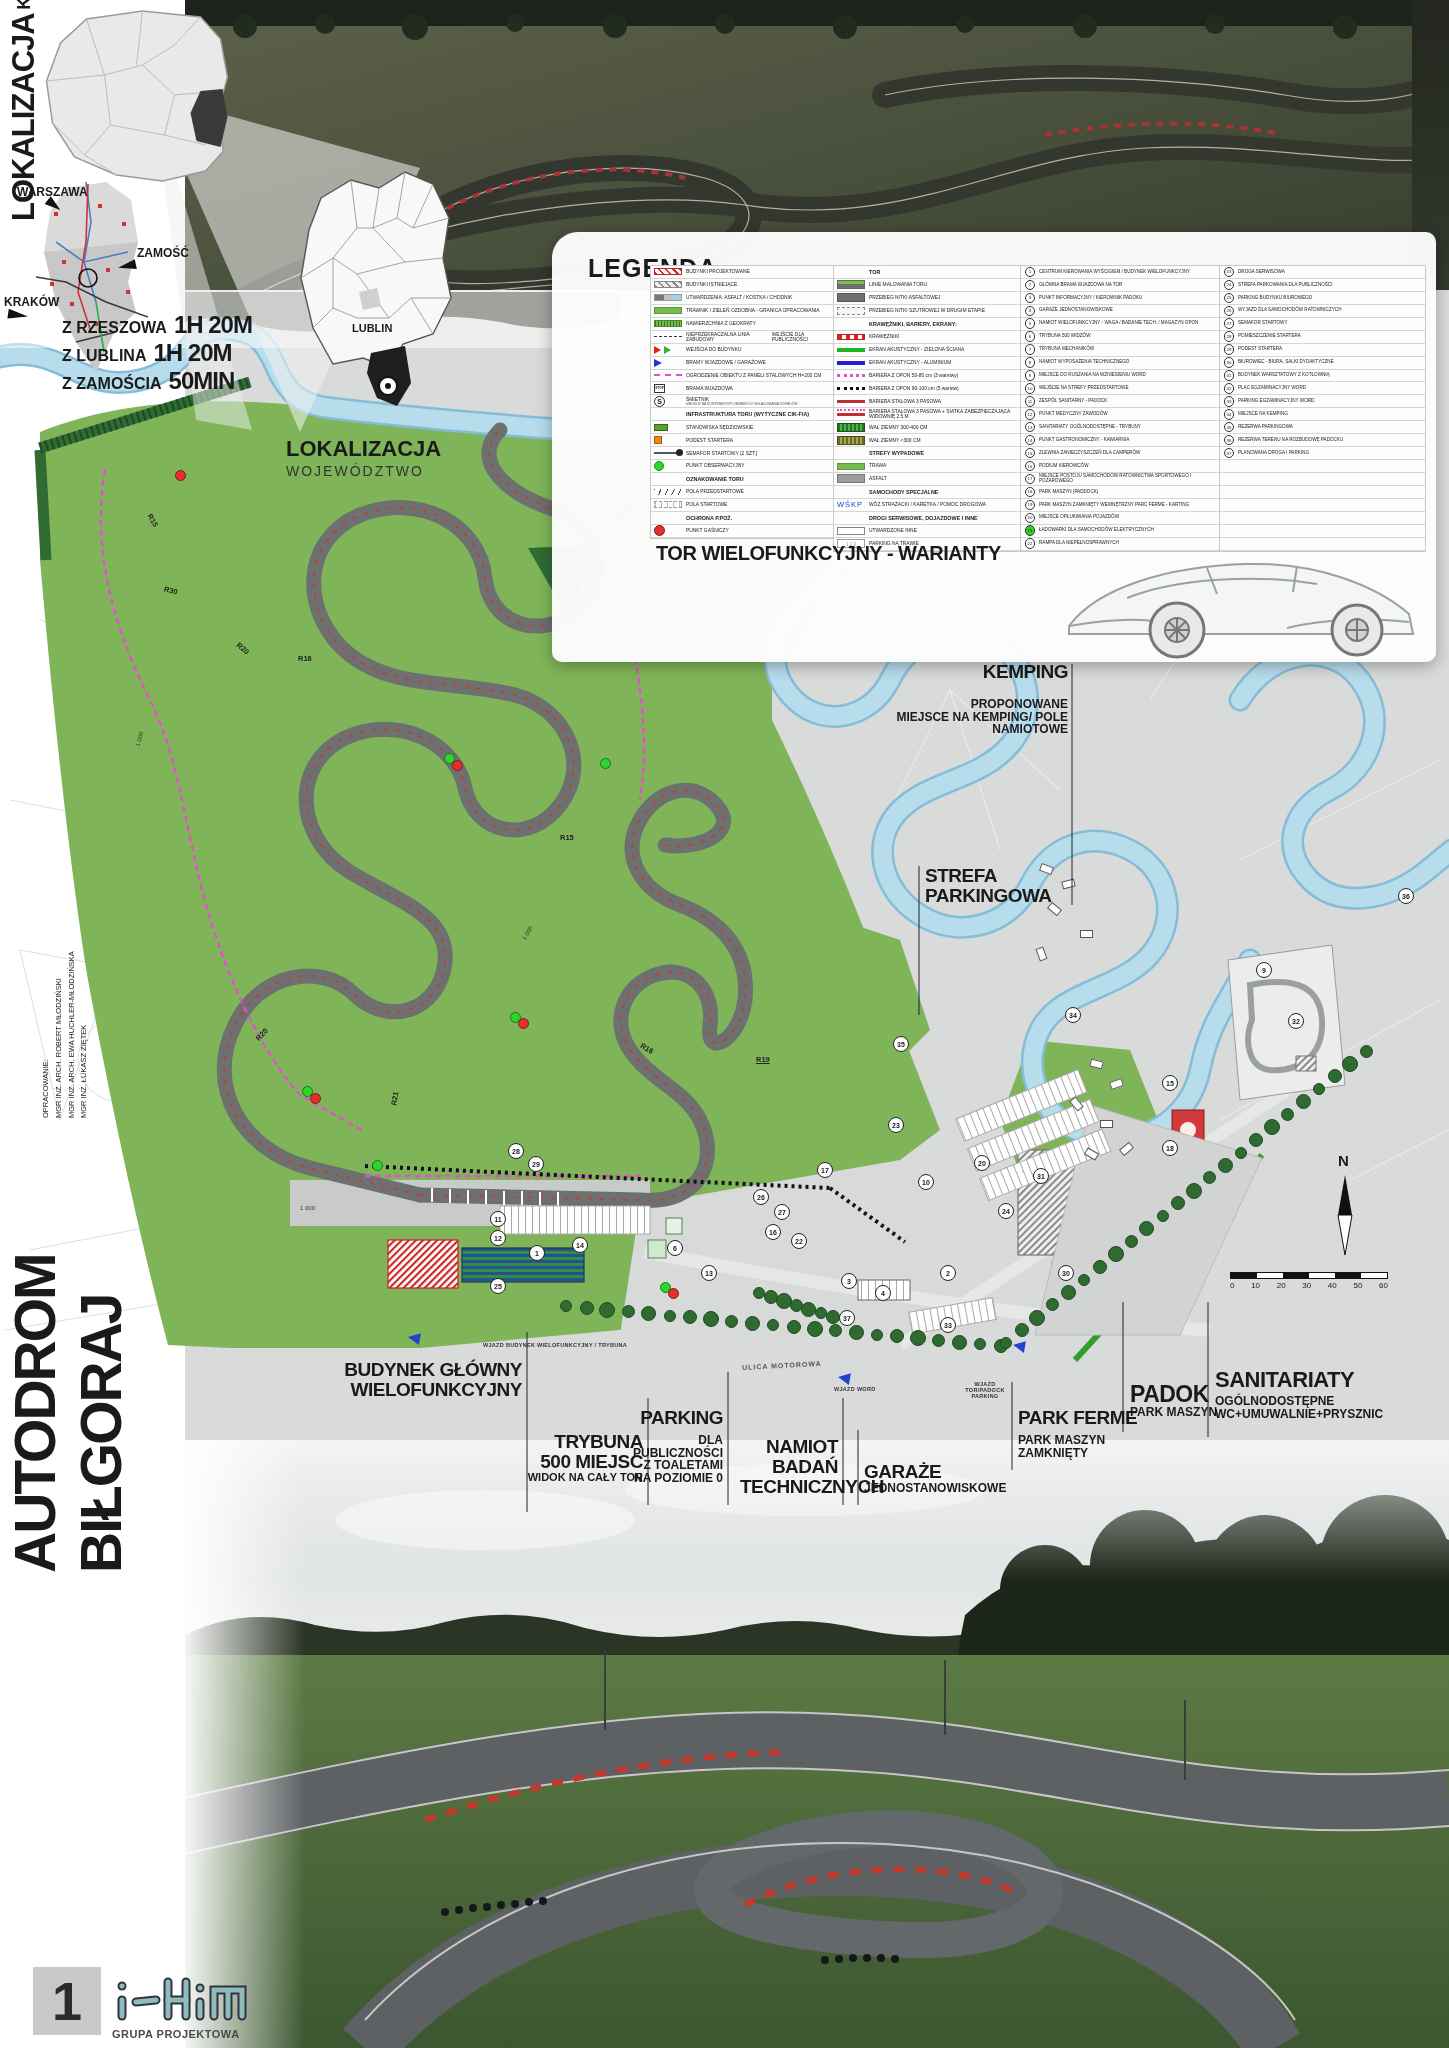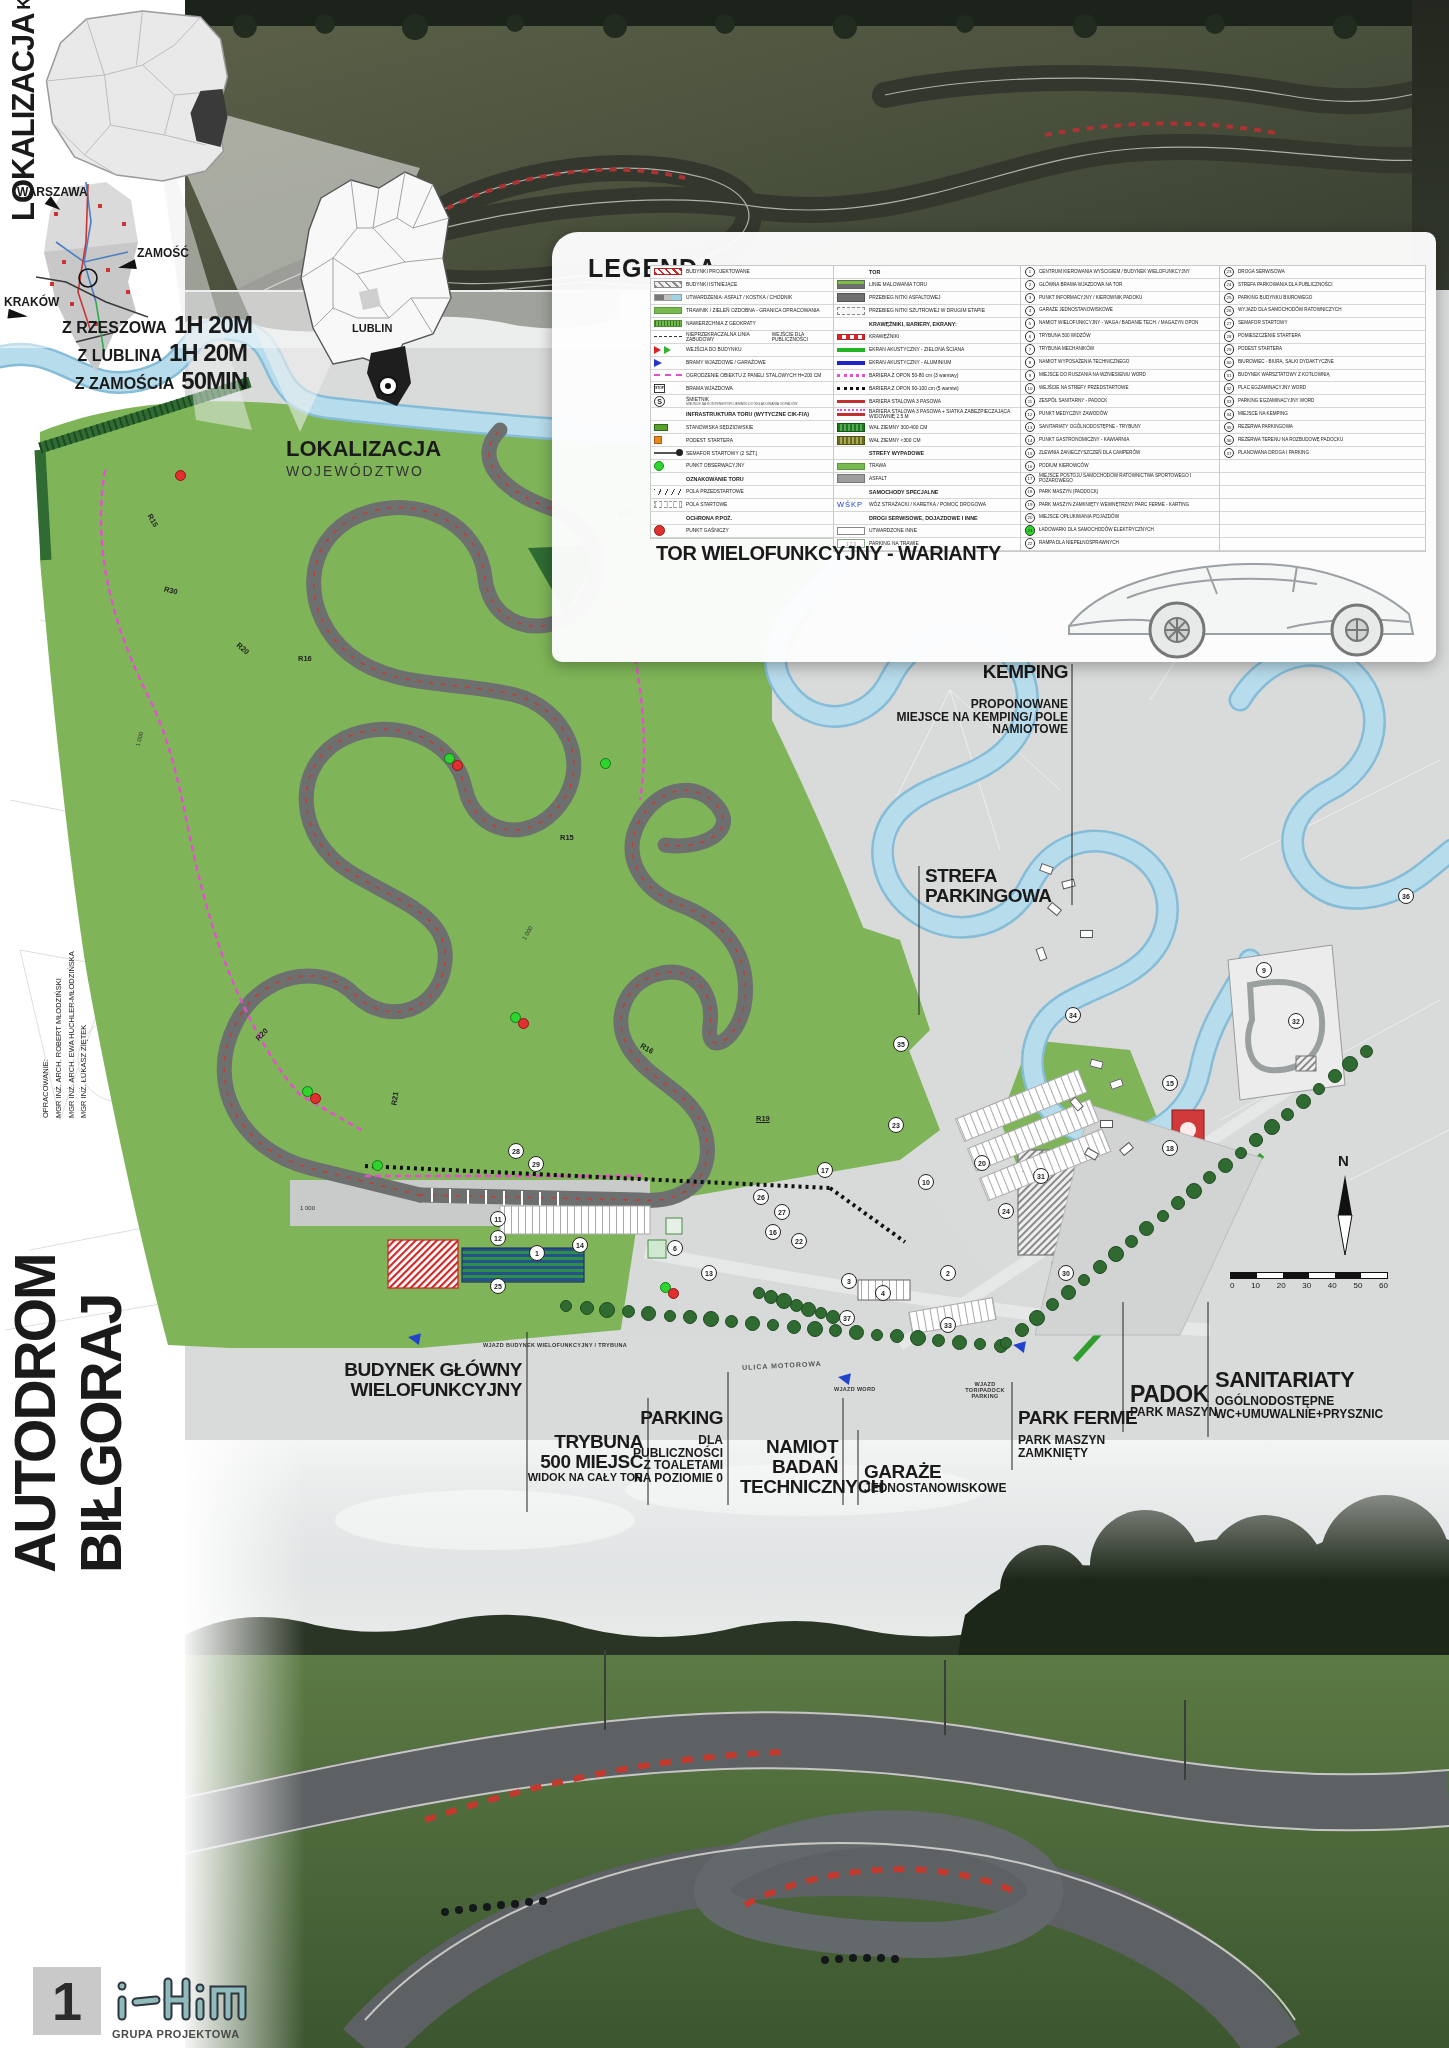--- a/index.html
+++ b/index.html
@@ -27,21 +27,21 @@
   .radius{position:absolute;font-size:7.5px;font-weight:bold;color:#222;}
   .dim{position:absolute;font-size:6px;color:#333;}
   
   .v-text{writing-mode:vertical-rl;transform:rotate(180deg);}
   #lok-kraj{left:6px;top:6px;height:215px;z-index:9;font-weight:bold;letter-spacing:-1px;}
   #lok-kraj .big{font-size:31px;}
   #lok-kraj .small{font-size:18px;}
   #autodrom{left:2px;top:1108px;height:465px;width:100px;z-index:9;font-weight:bold;
             font-size:57px;letter-spacing:-2px;}
   #credits{left:40px;top:948px;height:170px;z-index:9;font-size:7.5px;line-height:1.7;color:#222;}
-  #travel{left:62px;top:312px;width:185px;z-index:9;text-align:right;}
+  #travel{left:62px;top:312px;width:185px;z-index:9;text-align:left;}
   #travel .row{white-space:nowrap;line-height:25px;}
   #travel .from{font-size:16px;font-weight:bold;}
   #travel .time{font-size:24px;font-weight:bold;margin-left:7px;letter-spacing:-1px;}
   .citylab{position:absolute;z-index:9;font-size:12px;font-weight:bold;}
   .cityarrow{position:absolute;z-index:9;width:0;height:0;}
   #lok-woj{left:286px;top:436px;z-index:9;}
   #lok-woj .big{font-size:22px;font-weight:bold;letter-spacing:0;}
   #lok-woj .small{font-size:14px;letter-spacing:2px;color:#333;margin-top:1px;}
   #lublin-label{left:352px;top:322px;z-index:9;font-size:11px;font-weight:bold;}
   .mapsvg{z-index:9;}
@@ -1087,21 +1087,21 @@
     <div class="marker" style="left: 1398px; top: 888px;">36</div>
     <div class="marker" style="left: 839px; top: 1310px;">37</div>
     <div class="radius" style="left: 618px; top: 508px; transform: rotate(-30deg);">R15</div>
     <div class="radius" style="left: 164px; top: 586px; transform: rotate(15deg);">R30</div>
     <div class="radius" style="left: 236px; top: 644px; transform: rotate(40deg);">R20</div>
     <div class="radius" style="left: 298px; top: 654px; transform: rotate(0deg);">R16</div>
     <div class="radius" style="left: 146px; top: 516px; transform: rotate(60deg);">R15</div>
     <div class="radius" style="left: 255px; top: 1030px; transform: rotate(-45deg);">R20</div>
     <div class="radius" style="left: 388px; top: 1094px; transform: rotate(-80deg);">R21</div>
     <div class="radius" style="left: 560px; top: 833px; transform: rotate(0deg);">R15</div>
-    <div class="radius" style="left: 756px; top: 1114px; transform: rotate(0deg); text-decoration: underline;">R19</div>
+    <div class="radius" style="left: 756px; top: 1055px; transform: rotate(0deg); text-decoration: underline;">R19</div>
     <div class="radius" style="left: 640px; top: 1044px; transform: rotate(30deg);">R16</div>
     <div class="dim" style="left: 132px; top: 736px; transform: rotate(-75deg);">1 000</div>
     <div class="dim" style="left: 300px; top: 1205px; transform: rotate(0deg);">1 000</div>
     <div class="dim" style="left: 520px; top: 930px; transform: rotate(-60deg);">1 000</div>
     <div class="tree" style="width: 10px; height: 10px; left: 560px; top: 1300px;"></div>
     <div class="tree" style="width: 12px; height: 12px; left: 579.714px; top: 1300.9px;"></div>
     <div class="tree" style="width: 14px; height: 14px; left: 599.429px; top: 1301.81px;"></div>
     <div class="tree" style="width: 11px; height: 11px; left: 621.643px; top: 1305.21px;"></div>
     <div class="tree" style="width: 13px; height: 13px; left: 641.357px; top: 1306.12px;"></div>
     <div class="tree" style="width: 10px; height: 10px; left: 663.571px; top: 1309.52px;"></div>

